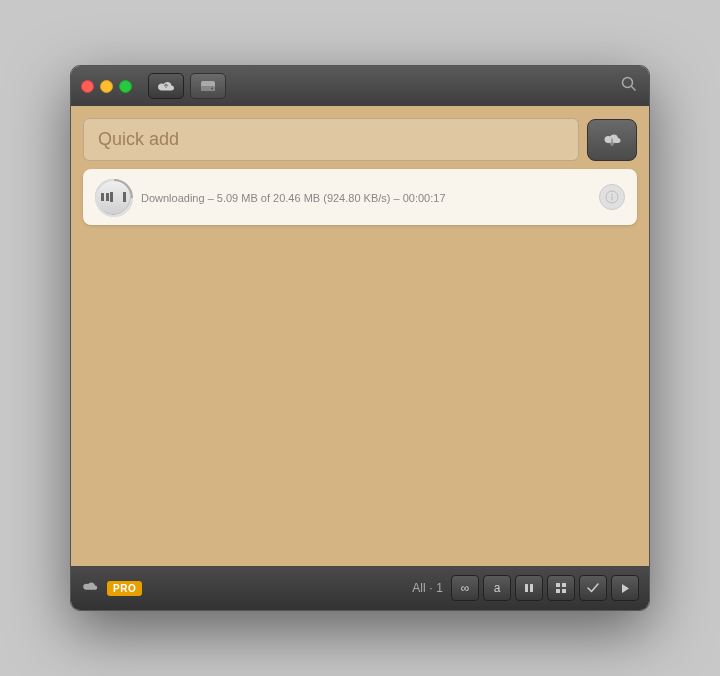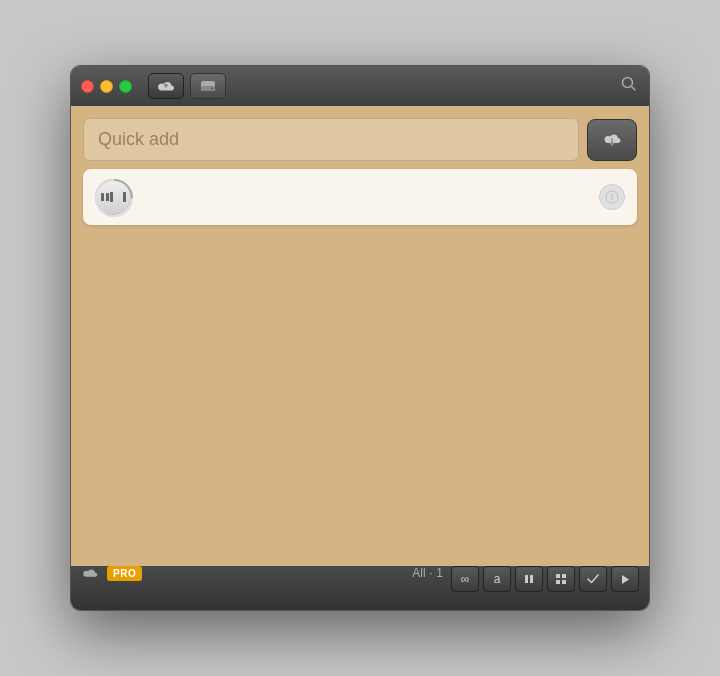--- a/index.html
+++ b/index.html
@@ -206,21 +206,21 @@
       color: #888;
       font-size: 12px;
       flex-shrink: 0;
     }
 
     
     .bottombar {
       background: linear-gradient(to bottom, #4a4a4a, #333);
       height: 44px;
       display: flex;
-      align-items: flex-start;
+      align-items: center;
       padding: 0 10px;
       gap: 8px;
     }
 
     .bottom-cloud-icon {
       color: #aaa;
       font-size: 16px;
       cursor: pointer;
     }
 
@@ -316,20 +316,21 @@
         <svg class="progress-ring" viewBox="0 0 40 40">
           <circle cx="20" cy="20" r="18" fill="none" stroke="#ddd" stroke-width="2"></circle>
           <circle cx="20" cy="20" r="18" fill="none" stroke="#aaa" stroke-width="2" stroke-dasharray="113" stroke-dashoffset="85" transform="rotate(-90 20 20)"></circle>
         </svg>
         <svg width="10" height="10" viewBox="0 0 10 10">
           <rect x="1" y="1" width="3" height="8" rx="0.5" fill="#666"></rect>
           <rect x="6" y="1" width="3" height="8" rx="0.5" fill="#666"></rect>
         </svg>
       </div>
       <div class="download-info">
+        <div class="download-status">Downloading – 5.09 MB of 20.46 MB (924.80 KB/s) – 00:00:17</div>
       </div>
       <div class="download-action-btn">
         <svg width="14" height="14" viewBox="0 0 14 14">
           <circle cx="7" cy="7" r="6" fill="none" stroke="#bbb" stroke-width="1"></circle>
           <circle cx="7" cy="4.5" r="0.8" fill="#bbb"></circle>
           <line x1="7" y1="6.5" x2="7" y2="10" stroke="#bbb" stroke-width="1.2" stroke-linecap="round"></line>
         </svg>
       </div>
     </div>
 

